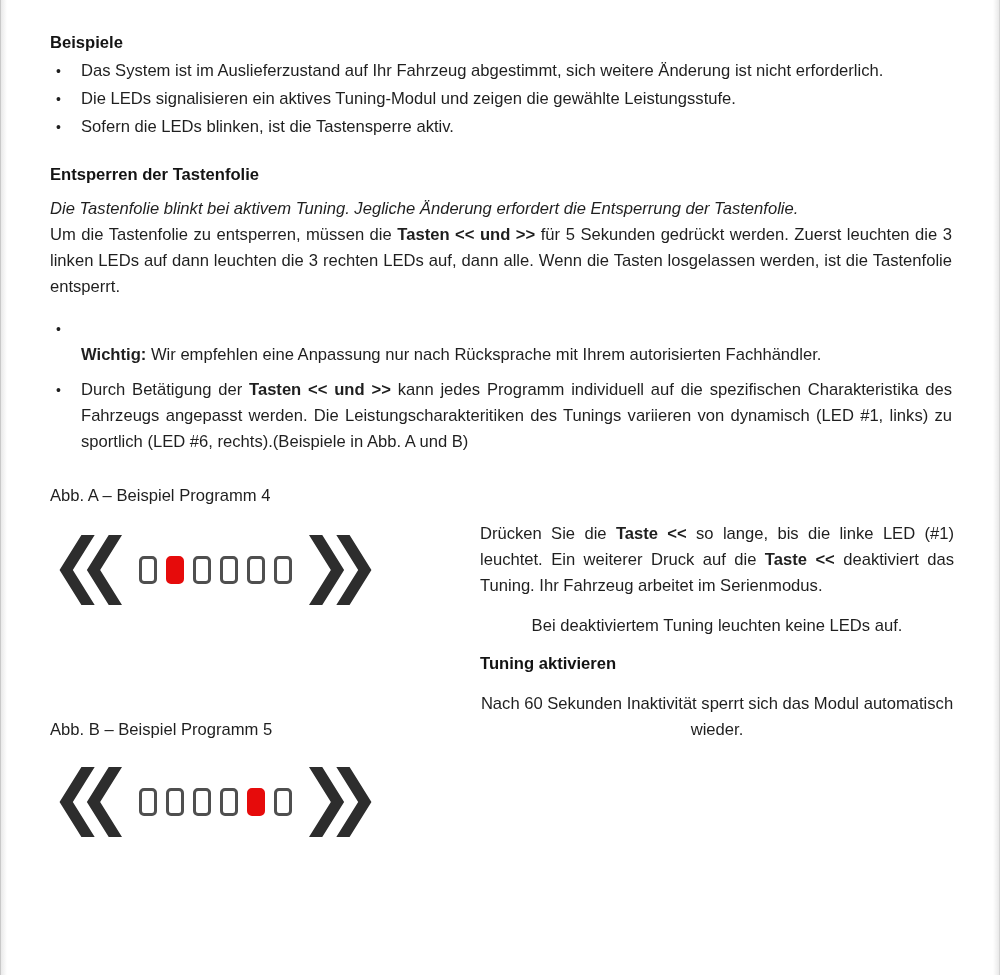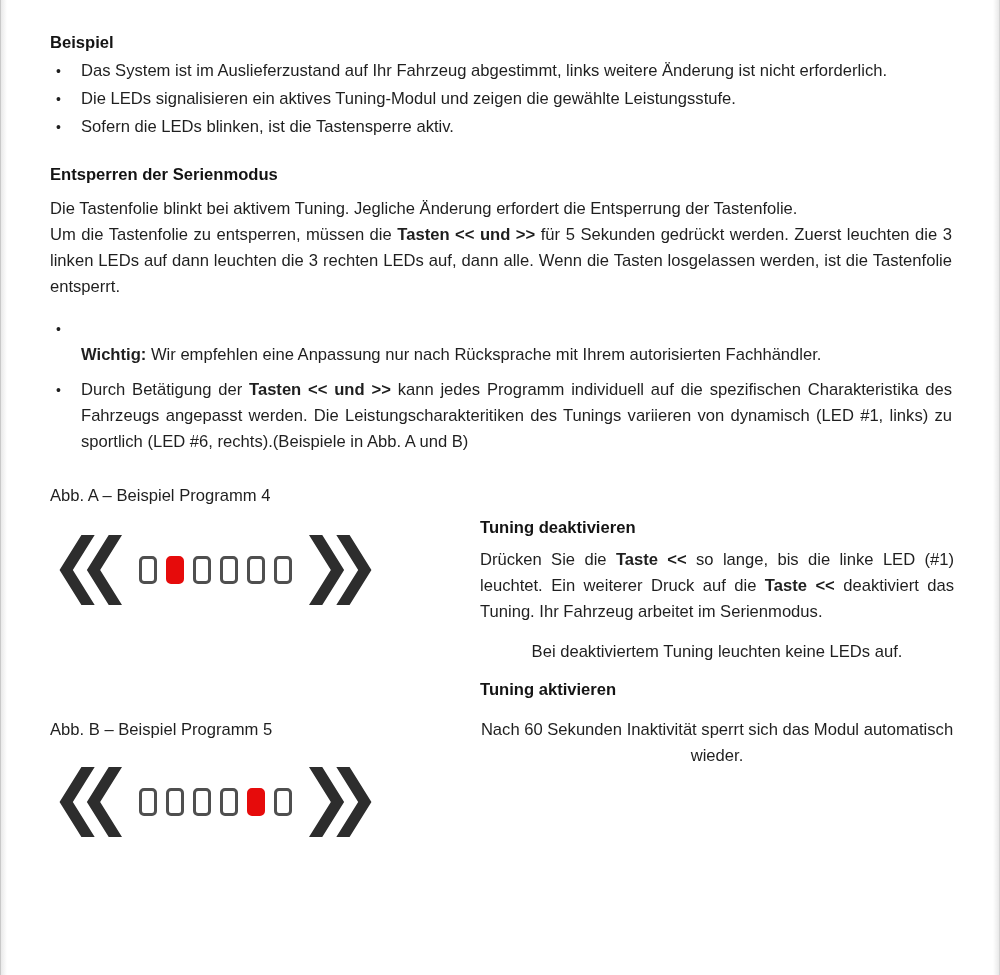--- a/index.html
+++ b/index.html
@@ -21,21 +21,21 @@
   .h { font-weight: 700; color: #141414; margin: 0; }
   .just { text-align: justify; }
   p { margin: 0; }
 
   .bullets { margin: 2px 0 0 0; }
   .bullet { display: flex; margin: 0 0 2px 0; }
   .bullet .dot { flex: none; width: 25px; padding-left: 6px; font-size: 14px; }
   .bullet .btext { flex: 1; text-align: justify; }
 
   .sec2-h { margin-top: 22px; }
-  .sec2-p { margin-top: 8px; }
+  .sec2-p { margin-top: 8px; font-style: italic; }
   .sec3-h { margin-top: 32px; }
   .sec3-b1 { margin-top: 16px; }
   .sec3-b2 { margin-top: 9px; }
 
   .bottom { position: relative; margin-top: 28px; height: 414px; }
   .fig-label { position: absolute; left: 0; }
   .fig-label.a { top: 0; }
   .fig-label.b { top: 234px; }
 
   .figure { position: absolute; left: 8px; display: flex; align-items: center; }
@@ -58,37 +58,37 @@
   .right-col .h2 { margin-top: 12px; }
 </style>
 </head>
 <body>
 
 <div class="edge left"></div>
 <div class="edge right"></div>
 
 <div class="page">
 
-  <div class="h">Beispiel</div>
+  <div class="h">Beispiele</div>
   <div class="bullets">
     <div class="bullet">
       <span class="dot">•</span>
-      <span class="btext">Das System ist im Auslieferzustand auf Ihr Fahrzeug abgestimmt, links weitere Änderung ist nicht erforderlich.</span>
+      <span class="btext">Das System ist im Auslieferzustand auf Ihr Fahrzeug abgestimmt, sich weitere Änderung ist nicht erforderlich.</span>
     </div>
     <div class="bullet">
       <span class="dot">•</span>
       <span class="btext">Die LEDs signalisieren ein aktives Tuning-Modul und zeigen die gewählte Leistungsstufe.</span>
     </div>
     <div class="bullet">
       <span class="dot">•</span>
       <span class="btext">Sofern die LEDs blinken, ist die Tastensperre aktiv.</span>
     </div>
   </div>
 
-  <div class="h sec2-h">Entsperren der Serienmodus</div>
+  <div class="h sec2-h">Entsperren der Tastenfolie</div>
   <p class="sec2-p">Die Tastenfolie blinkt bei aktivem Tuning. Jegliche Änderung erfordert die Entsperrung der Tastenfolie.</p>
   <p class="just">Um die Tastenfolie zu entsperren, müssen die <b>Tasten &lt;&lt; und &gt;&gt;</b> für 5 Sekunden gedrückt werden. Zuerst leuchten die 3 linken LEDs auf dann leuchten die 3 rechten LEDs auf, dann alle. Wenn die Tasten losgelassen werden, ist die Tastenfolie entsperrt.</p>
 
   <div class="bullet sec3-b1">
     <span class="dot">•</span>
     <span class="btext">
       <br>
       <span><b>Wichtig:</b> Wir empfehlen eine Anpassung nur nach Rücksprache mit Ihrem autorisierten Fachhändler.</span>
     </span>
   </div>
@@ -143,21 +143,20 @@
         </span>
       <span class="chev right">
         <svg viewBox="0 0 82 90" fill="currentColor" xmlns="http://www.w3.org/2000/svg">
           <polygon points="30,0 47,0 19,45 47,90 30,90 2,45"></polygon>
           <polygon points="65,0 82,0 54,45 82,90 65,90 37,45"></polygon>
         </svg>
       </span>
     </div>
 
     <div class="right-col">
-      <div class="h">Tuning deaktivieren</div>
       <p class="just p1">Drücken Sie die <b>Taste &lt;&lt;</b> so lange, bis die linke LED (#1) leuchtet. Ein weiterer Druck auf die <b>Taste &lt;&lt;</b> deaktiviert das Tuning. Ihr Fahrzeug arbeitet im Serienmodus.</p>
       <p class="p2">Bei deaktiviertem Tuning leuchten keine LEDs auf.</p>
 
       <div class="h h2">Tuning aktivieren</div>
       <p class="just p2">Nach 60 Sekunden Inaktivität sperrt sich das Modul automatisch wieder.</p>
     </div>
 
   </div>
 </div>
 

